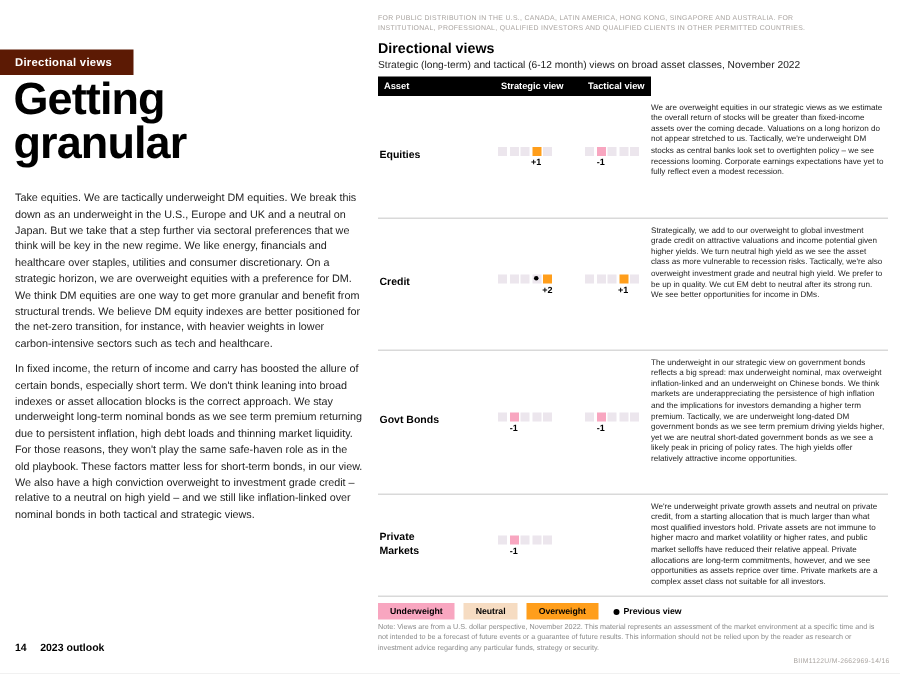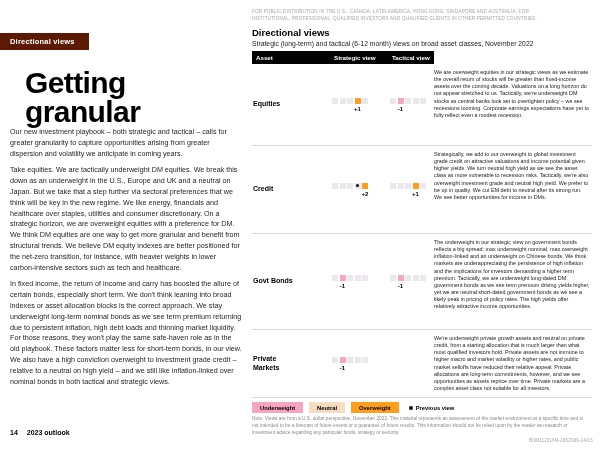--- a/index.html
+++ b/index.html
@@ -1,20 +1,20 @@
 <!DOCTYPE html>
 <html><head>
 <meta charset="utf-8">
 <style>
   html,body{margin:0;padding:0;background:#e8e8e8;}
   .page{position:relative;width:600px;height:449px;background:#ffffff;font-family:"Liberation Sans",sans-serif;overflow:hidden;margin:0 auto;}
 
   
   .tab{position:absolute;left:0;top:33px;color:#fff;font-size:7.5px;font-weight:bold;padding:4px 14px 4px 10px;letter-spacing:.2px;}
-  .headline{position:absolute;left:9px;top:52px;margin:16px;width:200px;font-size:30px;line-height:.97;font-weight:bold;letter-spacing:-.6px;color:#000;}
+  .headline{position:absolute;left:9px;top:52px;margin:0;width:200px;font-size:30px;line-height:.97;font-weight:bold;letter-spacing:-.6px;color:#000;}
   .left-copy{position:absolute;left:10px;top:127px;width:232px;}
   .left-copy p{margin:0 0 6px 0;font-size:7.2px;line-height:1.5;color:#1d1d1d;}
   .page-footer{position:absolute;left:10px;top:429px;font-size:7px;font-weight:bold;color:#000;}
   .page-footer .num{margin-right:9px;}
 
   
   .notice{position:absolute;left:252px;top:8px;width:310px;font-size:4.6px;line-height:1.55;color:#a9a4a0;letter-spacing:.2px;}
   .r-title{position:absolute;left:252px;top:27px;margin:0;font-size:9.5px;font-weight:bold;color:#000;}
   .r-sub{position:absolute;left:252px;top:40px;font-size:6.8px;color:#222;}
 
@@ -49,21 +49,20 @@
   .doccode{position:absolute;right:7px;top:438px;font-size:4.5px;color:#a9a4a0;letter-spacing:.2px;}
 </style>
 </head>
 <body>
 
 <div class="page">
 
   <div class="tab" style="background: rgb(92, 26, 4);">Directional views</div>
   <h1 class="headline">Getting granular</h1>
   <div class="left-copy">
-    <p>Our new investment playbook – both strategic and tactical – calls for greater granularity to capture opportunities arising from greater dispersion and volatility we anticipate in coming years.</p>
     <p>Take equities. We are tactically underweight DM equities. We break this down as an underweight in the U.S., Europe and UK and a neutral on Japan. But we take that a step further via sectoral preferences that we think will be key in the new regime. We like energy, financials and healthcare over staples, utilities and consumer discretionary. On a strategic horizon, we are overweight equities with a preference for DM. We think DM equities are one way to get more granular and benefit from structural trends. We believe DM equity indexes are better positioned for the net-zero transition, for instance, with heavier weights in lower carbon-intensive sectors such as tech and healthcare.</p>
     <p>In fixed income, the return of income and carry has boosted the allure of certain bonds, especially short term. We don't think leaning into broad indexes or asset allocation blocks is the correct approach. We stay underweight long-term nominal bonds as we see term premium returning due to persistent inflation, high debt loads and thinning market liquidity. For those reasons, they won't play the same safe-haven role as in the old playbook. These factors matter less for short-term bonds, in our view. We also have a high conviction overweight to investment grade credit – relative to a neutral on high yield – and we still like inflation-linked over nominal bonds in both tactical and strategic views.</p>
   </div>
   <div class="page-footer">
     <span class="num">14</span><span>2023 outlook</span>
   </div>
 
   <div class="notice">FOR PUBLIC DISTRIBUTION IN THE U.S., CANADA, LATIN AMERICA, HONG KONG, SINGAPORE AND AUSTRALIA. FOR INSTITUTIONAL, PROFESSIONAL, QUALIFIED INVESTORS AND QUALIFIED CLIENTS IN OTHER PERMITTED COUNTRIES.</div>
   <h2 class="r-title">Directional views</h2>
   <div class="r-sub">Strategic (long-term) and tactical (6-12 month) views on broad asset classes, November 2022</div>

